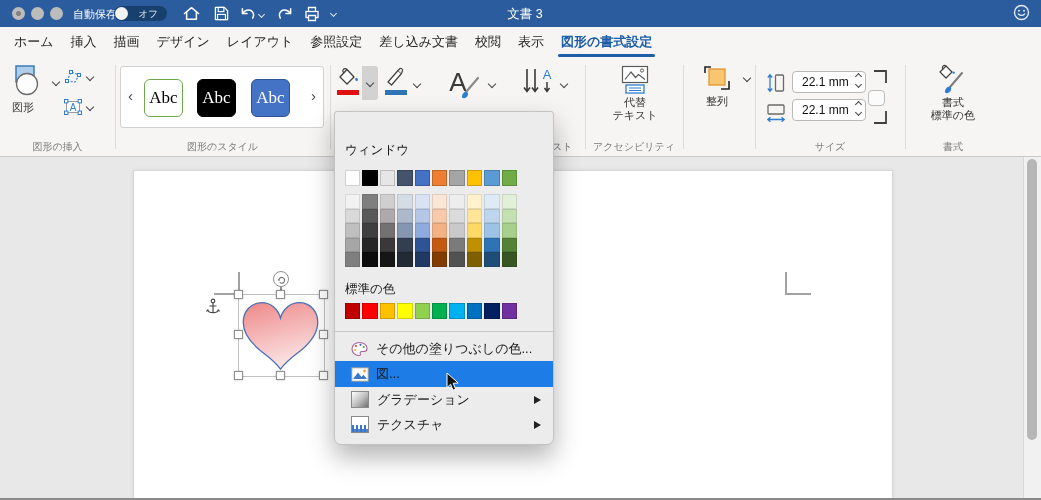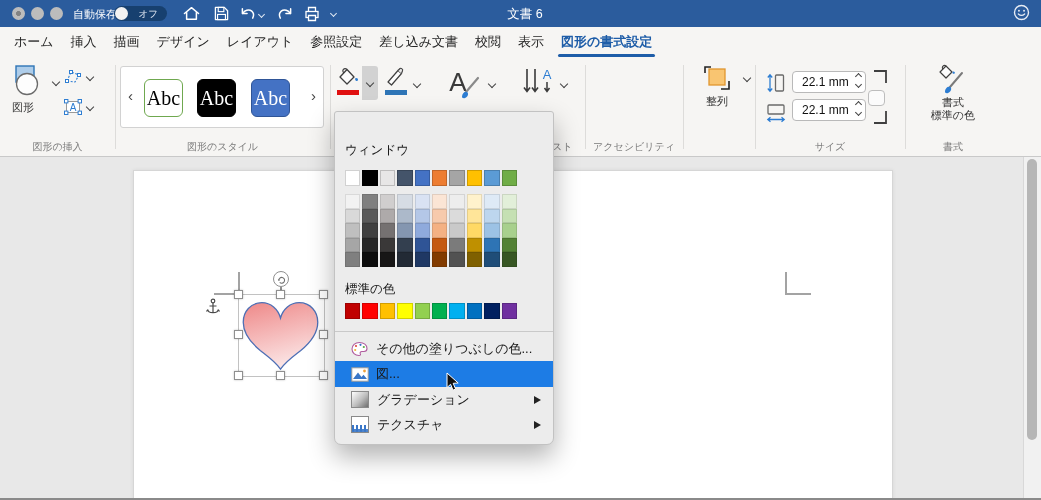--- a/index.html
+++ b/index.html
@@ -28,21 +28,21 @@
   #tellme{position:absolute;left:688px;top:27px;height:30px;display:flex;align-items:center;gap:6px;font-size:13px;color:#333;}
   .pill-btn{position:absolute;top:32px;height:21px;display:flex;align-items:center;gap:5px;padding:0 9px;background:#fff;
             border:1px solid #c8c8c8;border-radius:5px;color:#1e66b0;font-size:12px;}
   
   #ribbon{position:absolute;left:0;top:57px;width:1041px;height:100px;background:#f6f5f3;border-bottom:1px solid #c9c9c9;box-sizing:border-box;}
   .vsep{position:absolute;top:8px;height:84px;width:1px;background:#dddcda;}
   .glabel{position:absolute;top:83px;font-size:10px;color:#7a7a7a;text-align:center;white-space:nowrap;}
   .rbtn-label{position:absolute;font-size:11px;color:#333;text-align:center;line-height:13px;white-space:nowrap;}
   .gallery{position:absolute;left:120px;top:9px;width:202px;height:60px;background:#fff;border:1px solid #d2d2d2;border-radius:3px;}
   .chip{position:absolute;top:12px;width:37px;height:36px;border-radius:6px;border:1.2px solid;display:flex;align-items:center;justify-content:center;
-        font-family:"Liberation Serif","DejaVu Serif",serif;font-size:20px;}
+        font-family:"Liberation Serif","DejaVu Serif",serif;font-size:17px;}
   .gal-arrow{position:absolute;top:20px;font-size:15px;color:#444;}
   .split-arrow{position:absolute;width:16px;height:34px;background:#d2d2d2;border-radius:0 3px 3px 0;display:flex;align-items:center;justify-content:center;}
   .mm-input{position:absolute;width:74px;height:22px;background:#fff;border:1px solid #b9b9b9;border-radius:4px;box-sizing:border-box;}
   .mm-input input{position:absolute;left:7px;top:2px;width:46px;border:none;outline:none;font-size:12px;color:#111;background:transparent;font-family:inherit;}
   .stepper{position:absolute;right:4px;top:2px;display:flex;flex-direction:column;gap:3px;align-items:center;}
   .stepper .chev{width:4px;height:4px;}
   .stepper .up{transform:rotate(-135deg);}
   
   #docarea{position:absolute;left:0;top:157px;width:1041px;height:343px;}
   #page{position:absolute;left:133px;top:13px;width:758px;height:328px;background:#fff;border:1px solid #d6d6d6;box-shadow:0 0 4px rgba(0,0,0,.07);}
@@ -111,21 +111,21 @@
         </svg>
     </div>
     <div class="tb-ic" style="left:303px">
       <svg width="16" height="16" viewBox="0 0 16 16">
           <rect x="2" y="5.5" width="12" height="6" fill="none" stroke="#fff" stroke-width="1.3"></rect>
           <path d="M4.5 5.5 V1.5 H11.5 V5.5" fill="none" stroke="#fff" stroke-width="1.3"></path>
           <path d="M4.5 9.5 H11.5 V14.5 H4.5 Z" fill="#2b5c9d" stroke="#fff" stroke-width="1.3"></path>
         </svg>
     </div>
     <span class="chev w" style="position:absolute;left:331px;top:11px"></span>
-    <div class="doc-title">文書 6</div>
+    <div class="doc-title">文書 3</div>
     <div class="tb-ic" style="left:1012px;top:4px">
       <svg width="17" height="17" viewBox="0 0 16 16">
           <circle cx="8" cy="8" r="6.6" fill="none" stroke="#e8edf5" stroke-width="1.3"></circle>
           <circle cx="5.6" cy="6.4" r="0.9" fill="#e8edf5"></circle>
           <circle cx="10.4" cy="6.4" r="0.9" fill="#e8edf5"></circle>
           <path d="M5 9.4 Q8 12 11 9.4" fill="none" stroke="#e8edf5" stroke-width="1.2" stroke-linecap="round"></path>
         </svg>
     </div>
   </div>
 
@@ -275,20 +275,33 @@
       <svg width="34" height="30" viewBox="0 0 34 30">
         <path d="M5 2 V24 M2 20.5 L5 24.5 L8 20.5" fill="none" stroke="#3a3a3a" stroke-width="1.6"></path>
         <path d="M13 2 V24 M10 20.5 L13 24.5 L16 20.5" fill="none" stroke="#3a3a3a" stroke-width="1.6"></path>
         <text x="25" y="12" font-size="13" fill="#2d7dd2" text-anchor="middle" font-family="Liberation Sans,sans-serif">A</text>
         <path d="M25 15 V24 M22.5 21 L25 24.5 L27.5 21" fill="none" stroke="#3a3a3a" stroke-width="1.5"></path>
       </svg>
     </div>
     <span class="chev" style="position:absolute;left:561px;top:24px"></span>
     <div class="glabel" style="left:526px;width:52px">テキスト</div>
 
+    <div style="position:absolute;left:604px;top:8px;width:62px;text-align:center">
+      <svg width="28" height="29" viewBox="0 0 28 29" style="margin:0 auto">
+        <rect x="1.5" y="1.5" width="25" height="16" fill="#fff" stroke="#5a5a5a" stroke-width="1.2"></rect>
+        <path d="M4 14.5 L10 7 L14.5 12.5 L17.5 9.5 L24 14.5" fill="none" stroke="#5a5a5a" stroke-width="1.2"></path>
+        <circle cx="21" cy="5.5" r="1.6" fill="none" stroke="#5a5a5a" stroke-width="1"></circle>
+        <rect x="5" y="20" width="18" height="8" fill="#fff" stroke="#2d7dd2" stroke-width="1.3"></rect>
+        <path d="M8 23 H20 M8 25.5 H20" stroke="#2d7dd2" stroke-width="1.1"></path>
+      </svg>
+      <div class="rbtn-label" style="position:static;margin-top:2px">
+        <div>代替</div>
+        <div>テキスト</div>
+      </div>
+    </div>
     <div class="glabel" style="left:585px;width:98px">アクセシビリティ</div>
 
     <div style="position:absolute;left:692px;top:8px;width:50px;text-align:center">
       <svg width="28" height="26" viewBox="0 0 28 26" style="margin:0 auto">
         <path d="M2 8 V2 H8" fill="none" stroke="#222" stroke-width="1.6"></path>
         <rect x="6" y="4" width="16" height="16" fill="#f9c571" stroke="#e0962e" stroke-width="1.3"></rect>
         <path d="M26 16 V24 H18" fill="none" stroke="#222" stroke-width="1.6"></path>
       </svg>
       <div class="rbtn-label" style="position:static;margin-top:4px">整列</div>
     </div>

